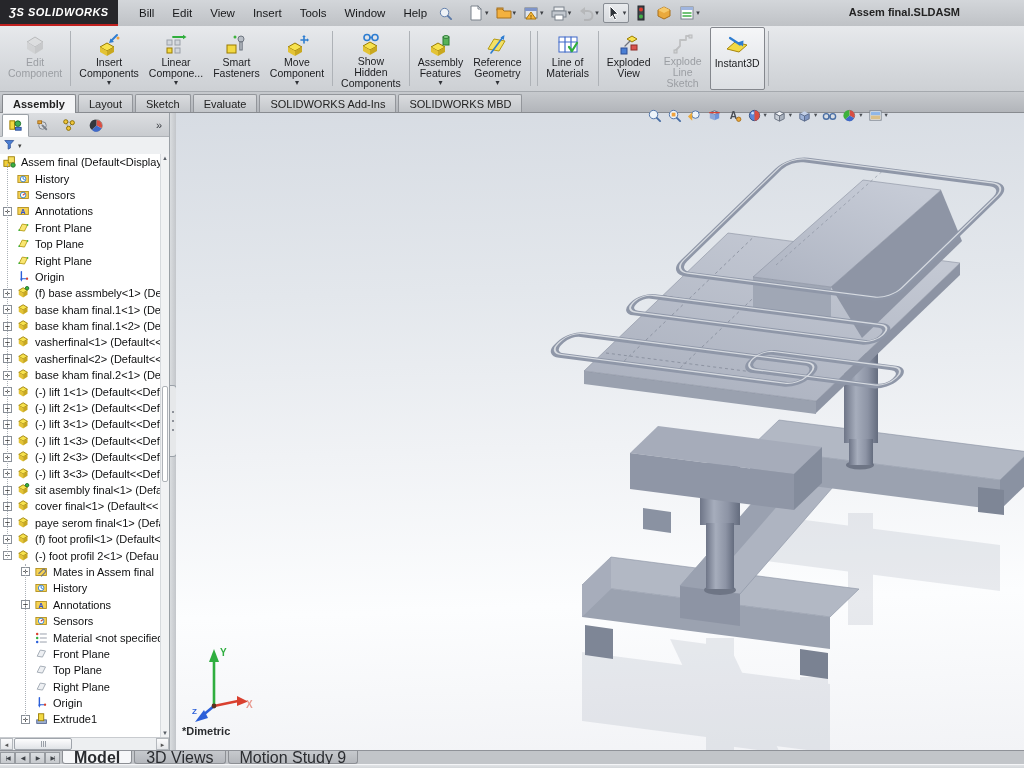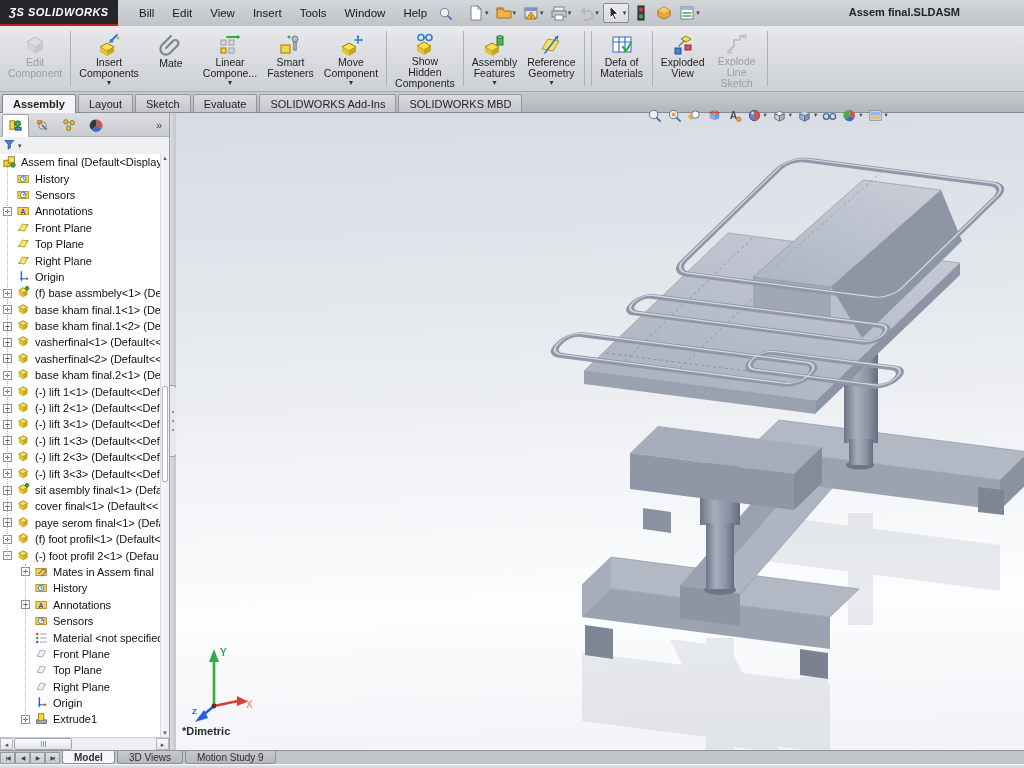--- a/index.html
+++ b/index.html
@@ -97,21 +97,21 @@
   .view-label{position:absolute;left:6px;bottom:13px;font-size:11px;font-weight:bold;color:#2a2c2f;}
   .triad{position:absolute;left:14px;bottom:22px;}
   .modelsvg{position:absolute;left:0;top:0;}
 
   
   .bottombar{position:absolute;top:750px;left:0;right:0;height:14px;background:#c2c5c9;
     border-top:1px solid #8f9298;box-sizing:border-box;display:flex;align-items:flex-start;}
   .navbtn{width:15px;height:12px;margin-top:1px;font-size:6px;line-height:11px;text-align:center;
     color:#3f4348;background:linear-gradient(#dcdfe2,#c6c9cd);border:1px solid #979ba0;
     box-sizing:border-box;letter-spacing:-1px;}
-  .btab{height:13px;line-height:13px;font-size:10px;color:#2a2c30;padding:0 11px;
+  .btab{height:13px;line-height:13px;font-size:16px;color:#2a2c30;padding:0 11px;
     background:linear-gradient(#c6c9cd,#b4b7bc);border:1px solid #8c8f94;border-top:none;
     border-radius:0 0 3px 3px;margin-left:2px;box-sizing:border-box;}
   .btab.active{background:#f6f7f9;font-weight:bold;}
   .statusbar{position:absolute;top:764px;left:0;right:0;height:4px;
     background:linear-gradient(#e2e4e7,#cfd2d6);border-top:1px solid #f4f5f7;}
 </style>
 </head>
 <body>
 
 <div id="app">
@@ -235,31 +235,20 @@
         </div>
         <div class="clines">
           <div>Insert</div>
           <div>Components</div>
         </div>
         <div class="ccaret">▾</div>
       </div>
       <div class="cmdbtn">
         <div class="cicon">
           <svg viewBox="0 0 24 24" width="24" height="24">
-            <path d="M7,15 L14,8 a3,3 0 0 1 4.5,4.5 L11,20 a5.5,5.5 0 0 1 -8,-8 L12,3" fill="none" stroke="#80858f" stroke-width="2.2" stroke-linecap="round"></path>
-          </svg>
-        </div>
-        <div class="clines">
-          <div>Mate</div>
-        </div>
-        <div class="ccaret"></div>
-      </div>
-      <div class="cmdbtn">
-        <div class="cicon">
-          <svg viewBox="0 0 24 24" width="24" height="24">
             <rect x="3" y="15" width="5" height="5" fill="#f2d943" stroke="#9a7b00" stroke-width="1"></rect>
             <rect x="11" y="15" width="5" height="5" fill="#d3d7dc" stroke="#9aa0a8" stroke-width="1"></rect>
             <rect x="3" y="7" width="5" height="5" fill="#d3d7dc" stroke="#9aa0a8" stroke-width="1"></rect>
             <rect x="11" y="7" width="5" height="5" fill="#d3d7dc" stroke="#9aa0a8" stroke-width="1"></rect>
             <polyline points="9,4 19,4" fill="none" stroke="#2fae3c" stroke-width="1.8" stroke-linecap="round" stroke-linejoin="round"></polyline>
             <polygon points="19,1.8 19,6.2 22.5,4" fill="#2fae3c"></polygon>
           </svg>
         </div>
         <div class="clines">
           <div>Linear</div>
@@ -362,21 +351,21 @@
         <div class="cicon">
           <svg viewBox="0 0 24 24" width="24" height="24">
             <rect x="3" y="4" width="18" height="15" fill="#fff" stroke="#3f69c9" stroke-width="1"></rect>
             <polyline points="3,9 21,9" fill="none" stroke="#3f69c9" stroke-width="1.2" stroke-linecap="round" stroke-linejoin="round"></polyline>
             <polyline points="9,4 9,19" fill="none" stroke="#3f69c9" stroke-width="1.2" stroke-linecap="round" stroke-linejoin="round"></polyline>
             <polyline points="15,4 15,19" fill="none" stroke="#3f69c9" stroke-width="1.2" stroke-linecap="round" stroke-linejoin="round"></polyline>
             <polyline points="13,14 16,18 21,10" fill="none" stroke="#2fae3c" stroke-width="2.2" stroke-linecap="round" stroke-linejoin="round"></polyline>
           </svg>
         </div>
         <div class="clines">
-          <div>Defa of</div>
+          <div>Line of</div>
           <div>Materials</div>
         </div>
         <div class="ccaret"></div>
       </div>
       <div class="csep"></div>
       <div class="cmdbtn">
         <div class="cicon">
           <svg viewBox="0 0 24 24" width="24" height="24">
             <rect x="4" y="15" width="6" height="6" fill="#4a7fd4" stroke="#2c4f96" stroke-width="1"></rect>
             <polygon points="10,6 15,3 20,6 15,9" fill="#f7e24e" stroke="#9a7b00" stroke-width="1"></polygon>
@@ -395,20 +384,33 @@
           <svg viewBox="0 0 24 24" width="24" height="24">
             <polyline points="4,19 9,14 9,8 15,8 15,4 20,4" fill="none" stroke="#9aa0a8" stroke-width="1.8" stroke-linecap="round" stroke-linejoin="round"></polyline>
             <rect x="3" y="18" width="3" height="3" fill="#c6cad0" stroke="#8a9099" stroke-width="1"></rect>
             <rect x="18" y="3" width="3" height="3" fill="#c6cad0" stroke="#8a9099" stroke-width="1"></rect>
           </svg>
         </div>
         <div class="clines">
           <div>Explode</div>
           <div>Line</div>
           <div>Sketch</div>
+        </div>
+        <div class="ccaret"></div>
+      </div>
+      <div class="cmdbtn active">
+        <div class="cicon">
+          <svg viewBox="0 0 24 24" width="24" height="24">
+            <polygon points="2,16 10,9 22,12 14,19" fill="#f2d943" stroke="#a8860a" stroke-width="1"></polygon>
+            <polyline points="5,5 15,11.5" fill="none" stroke="#2e7dd1" stroke-width="2.2" stroke-linecap="round" stroke-linejoin="round"></polyline>
+            <polygon points="18,13.5 18.5,7.5 12.5,9.5" fill="#2e7dd1"></polygon>
+          </svg>
+        </div>
+        <div class="clines">
+          <div>Instant3D</div>
         </div>
         <div class="ccaret"></div>
       </div>
       <div class="csep"></div>
     </div>
 
   <div class="tabstrip">
       <div class="rtab active">Assembly</div>
       <div class="rtab">Layout</div>
       <div class="rtab">Sketch</div>

